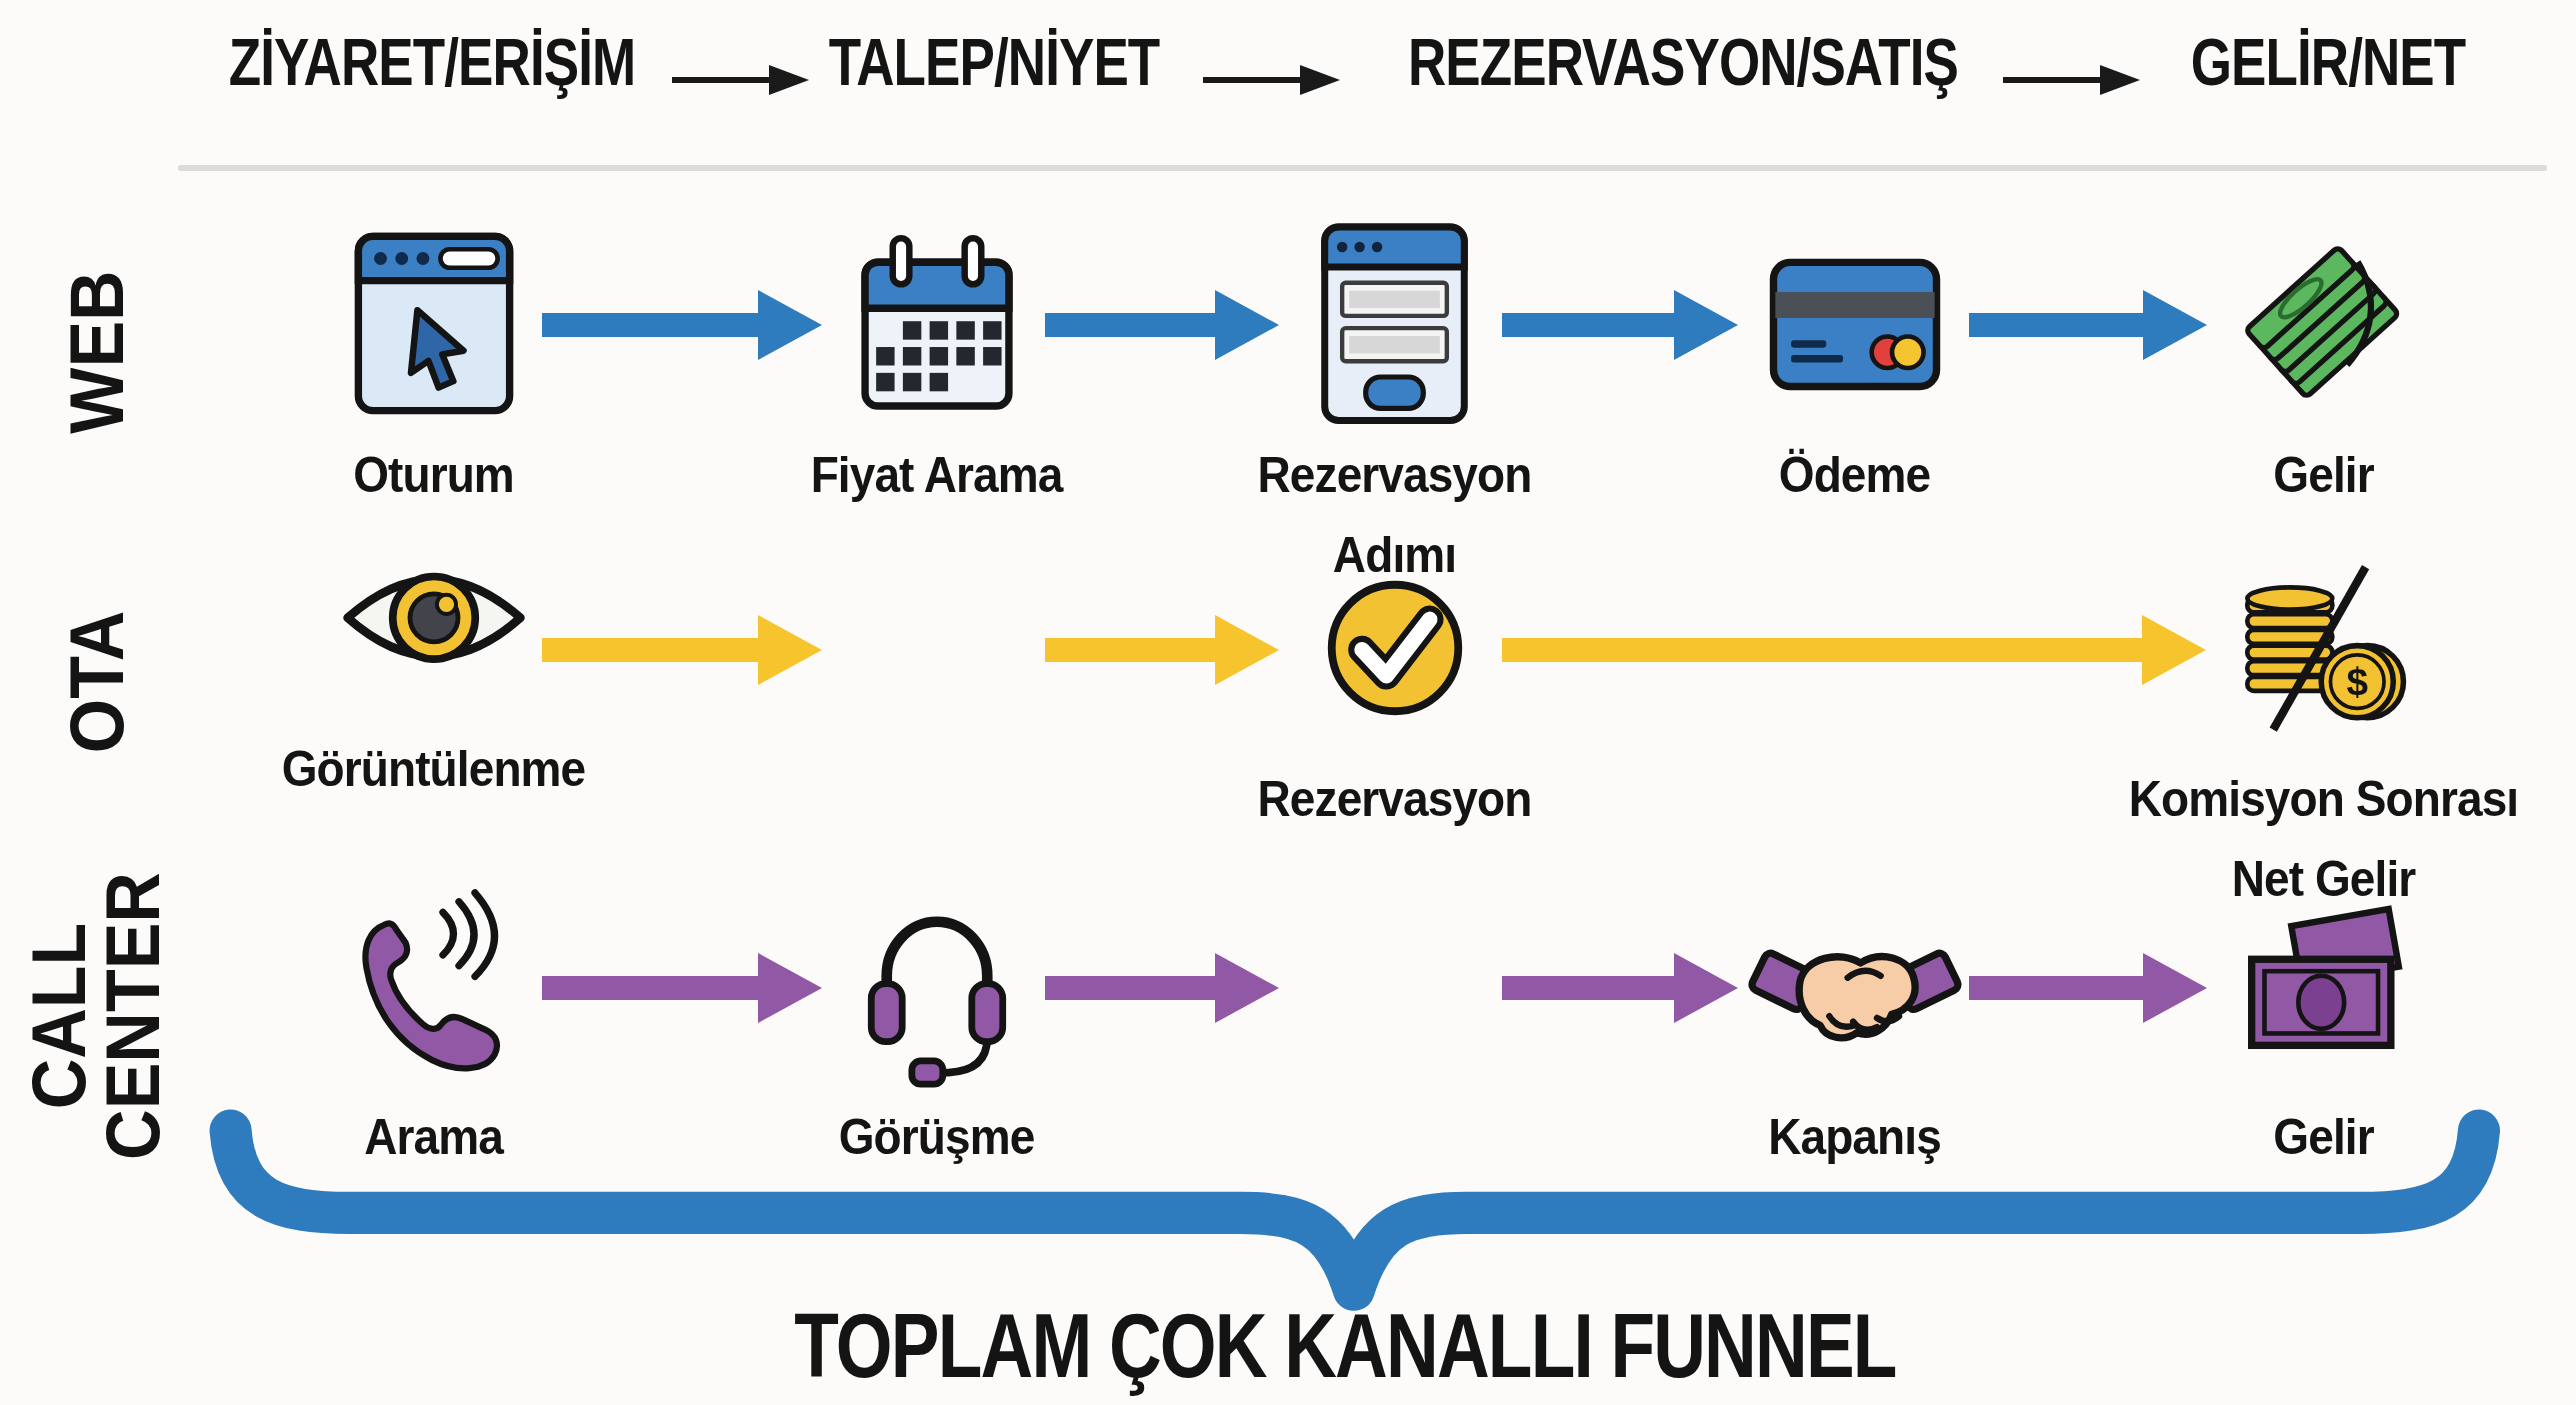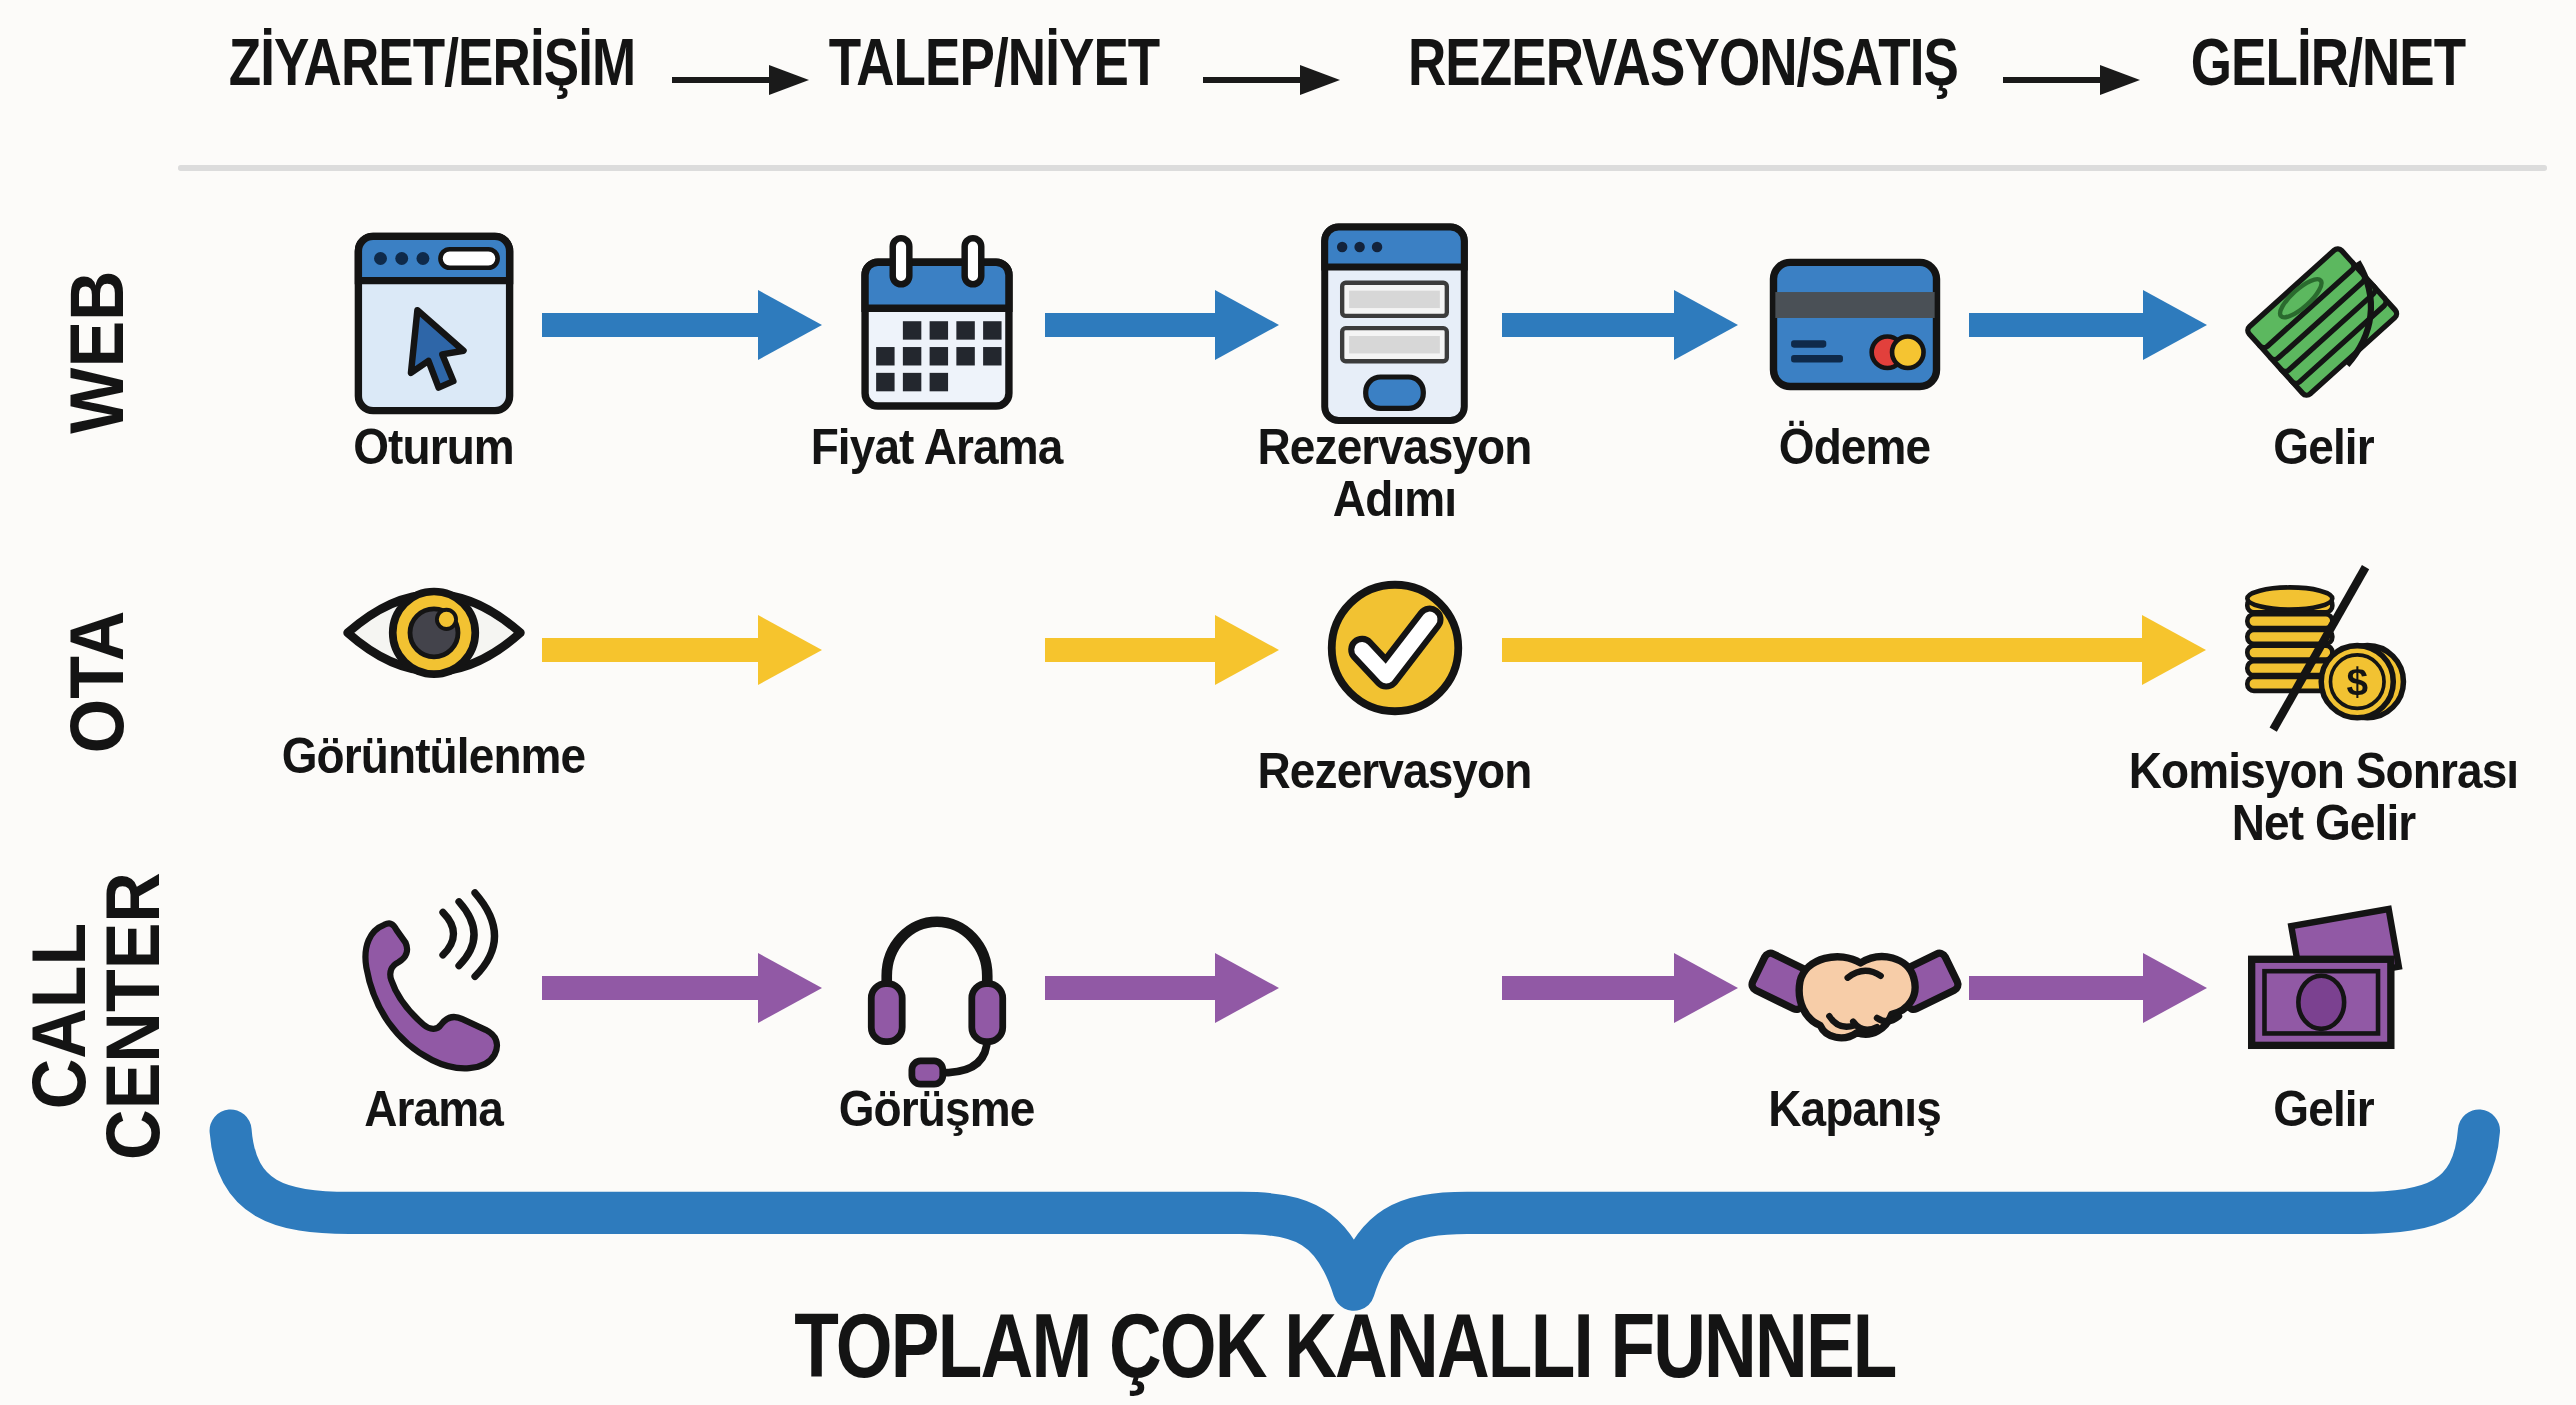--- a/index.html
+++ b/index.html
@@ -12,21 +12,21 @@
   .hshaft{display:block;flex:1;height:6.4px;background:#1a1a1a;}
   .hhead{display:block;width:0;height:0;border-left:40px solid #1a1a1a;
          border-top:15.6px solid transparent;border-bottom:15.6px solid transparent;}
   .divider{position:absolute;left:178px;top:165px;width:2369px;height:5.5px;background:#dcdcdc;border-radius:2.7px;}
   
   .channel{position:absolute;width:421px;height:156px;display:flex;flex-direction:column;align-items:center;
            justify-content:center;transform:rotate(-90deg) scaleY(1.08);font-size:70px;font-weight:800;
            line-height:.98;text-align:center;}
   .channel span{display:block;}
   
-  .node{position:absolute;width:421px;display:flex;flex-direction:column;}
+  .node{position:absolute;width:421px;display:flex;flex-direction:column;gap:28px;}
   .icon{height:194px;display:flex;align-items:center;justify-content:center;}
   .lbl{font-size:46px;font-weight:700;letter-spacing:-0.9px;text-align:center;line-height:1.12;transform:scaleY(1.1);}
   
   .arrow{position:absolute;height:70px;display:flex;align-items:center;}
   .shaft{display:block;flex:1;height:24px;background:var(--c,#2e7bbd);}
   .head{display:block;width:0;height:0;border-left:64px solid var(--c,#2e7bbd);
         border-top:35px solid transparent;border-bottom:35px solid transparent;}
   
   .brace-svg{position:absolute;left:0;top:0;}
   .title{position:absolute;left:57px;top:1304px;width:2576px;text-align:center;font-size:73px;font-weight:800;
@@ -159,21 +159,21 @@
           <rect x="30" y="46" width="140" height="30" rx="6" fill="#5cb85f" stroke="#141414" stroke-width="6"></rect>
           <ellipse cx="100" cy="61" rx="30" ry="10" fill="none" stroke="#2a6b2e" stroke-width="5"></ellipse>
         </g>
         <path d="M138 30 C162 70 156 112 126 146" fill="none" stroke="#141414" stroke-width="7"></path>
       </svg>
     </div>
     <div class="lbl">Gelir</div>
     <div class="lbl"></div>
   </div>
 
-  <div class="node" style="left:223px;top:536px">
+  <div class="node" style="left:223px;top:521px">
     <div class="icon">
       <svg width="192" viewBox="0 0 200 160">
         <path d="M10 80 Q100 0 190 80 Q100 160 10 80 Z" fill="#f5f5f2" stroke="#141414" stroke-width="9" stroke-linejoin="round"></path>
         <circle cx="100" cy="80" r="43" fill="#f2c232" stroke="#141414" stroke-width="8"></circle>
         <circle cx="100" cy="80" r="25" fill="#43434b" stroke="#141414" stroke-width="5"></circle>
         <circle cx="113" cy="66" r="10" fill="#f2c232" stroke="#141414" stroke-width="4"></circle>
       </svg>
     </div>
     <div class="lbl">Görüntülenme</div>
     <div class="lbl"></div>

